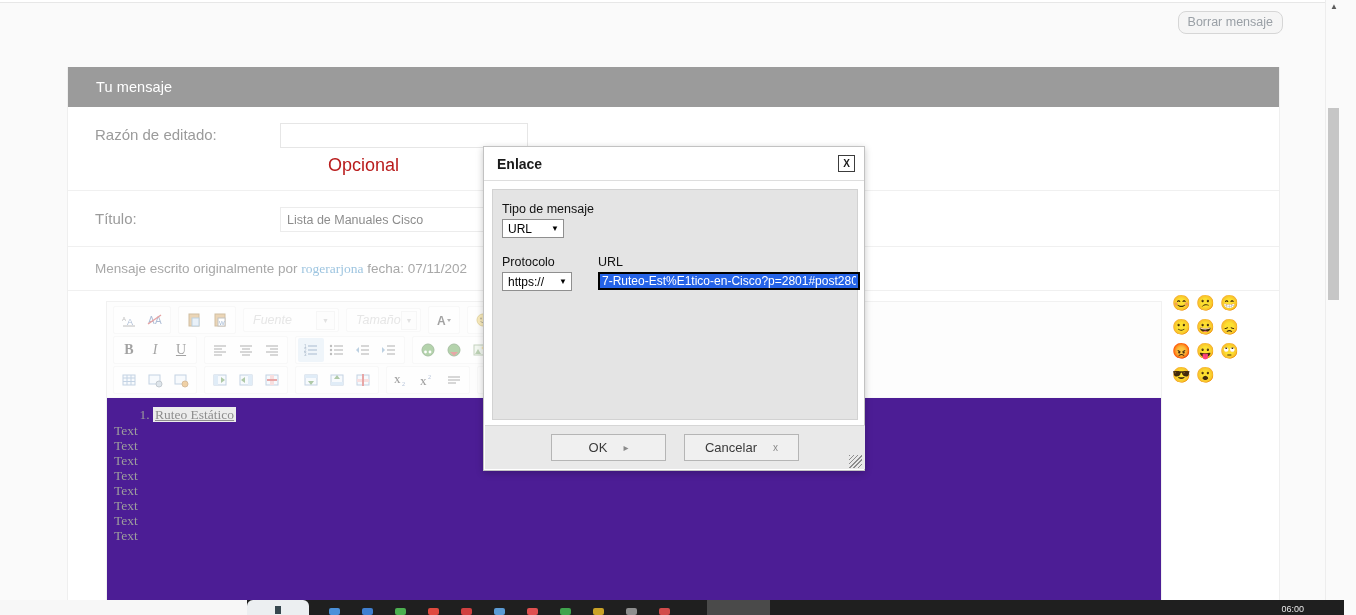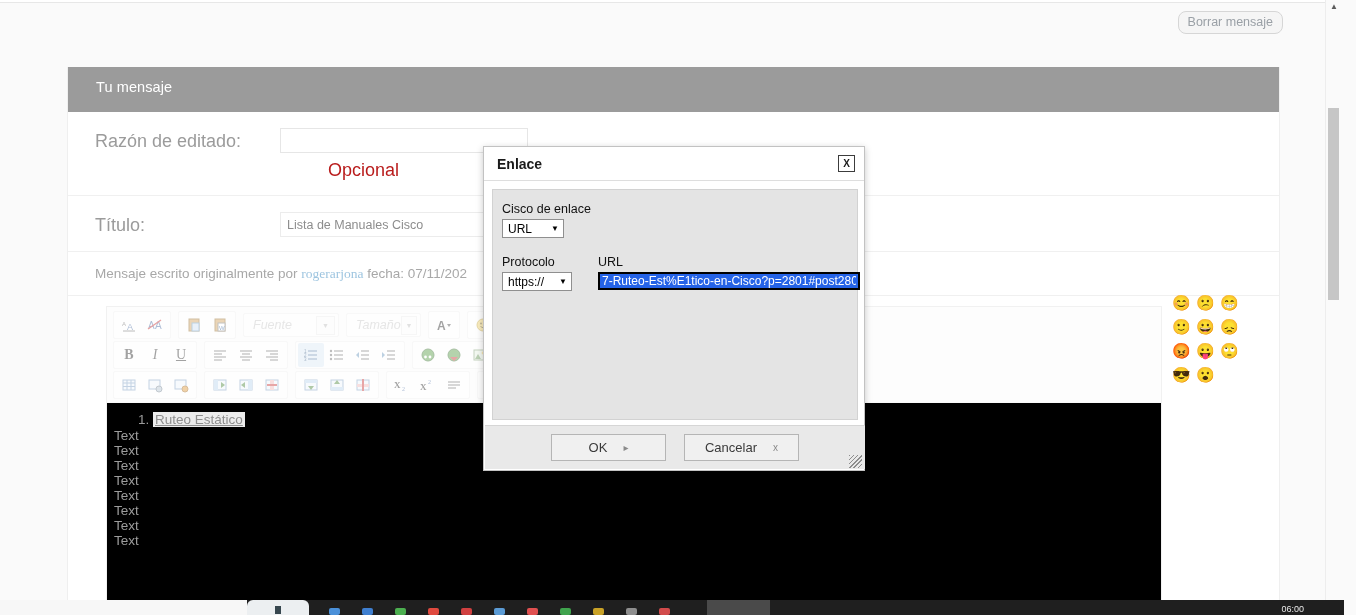--- a/index.html
+++ b/index.html
@@ -62,42 +62,42 @@
     left: 67px;
     top: 67px;
     width: 1213px;
     background: #ffffff;
     border: 1px solid #efefef;
     border-top: none;
     box-sizing: border-box;
   }
 
   .panel-header {
-    height: 45px;
+    height: 40px;
     background: #9b9b9b;
     color: #ffffff;
     font-size: 14.5px;
     line-height: 40px;
     padding-left: 28px;
     box-sizing: border-box;
     letter-spacing: .1px;
   }
 
   .row {
     display: flex;
     align-items: flex-start;
     border-bottom: 1px solid #f0f0f0;
     padding: 16px 0 14px 0;
   }
   .row-label {
     width: 212px;
     padding-left: 27px;
     box-sizing: border-box;
     color: #9b9b9b;
-    font-size: 18px;
+    font-size: 15px;
     padding-top: 3px;
   }
   .row-field { flex: 1; }
 
   .text-input {
     width: 248px;
     height: 25px;
     border: 1px solid #e6e6e6;
     background: #fff;
     box-sizing: border-box;
@@ -204,22 +204,23 @@
     background: #fbfbfb;
     margin-right: 3px;
     display: flex; align-items: center; justify-content: center;
     font-size: 7px; color: #bdbdbd;
   }
   .tb-ico { width: 16px; height: 16px; display:block; }
 
   .editor-body {
     min-height: 200px;
     padding: 8px 0 0 0;
-    background: #000000;
+    background: #4c1d95;
     position: relative;
+    font-family: Liberation Serif, serif;
   }
   .doc-list {
     margin: 0;
     padding: 0 0 0 46px;
     list-style: decimal;
     color: #9a9a9a;
   }
   .doc-list li { font-size: 13.5px; line-height: 17px; }
   .doc-list li span {
     text-decoration: underline;
@@ -863,21 +864,21 @@
     </div>
 
     <div class="dialog">
       <div class="dlg-title">
         <span class="dlg-title-text">Enlace</span>
         <span class="dlg-close">X</span>
       </div>
 
       <div class="dlg-body">
         <div>
-          <div class="fld-label">Cisco de enlace</div>
+          <div class="fld-label">Tipo de mensaje</div>
           <div class="sel sel-type">
             <span>URL</span>
             <span class="caret">▼</span>
           </div>
         </div>
 
         <div class="proto-url-row">
           <div class="proto-col">
             <div class="fld-label">Protocolo</div>
             <div class="sel sel-proto">

